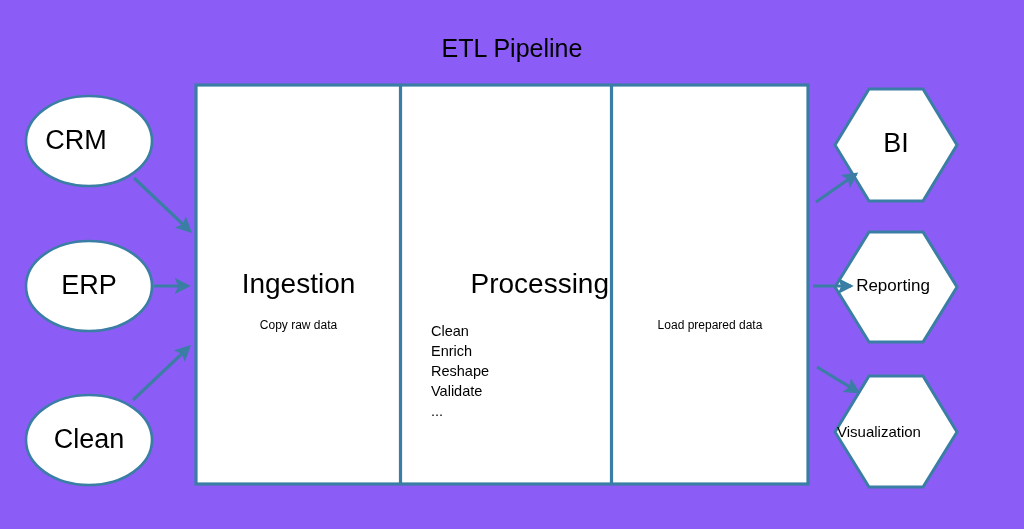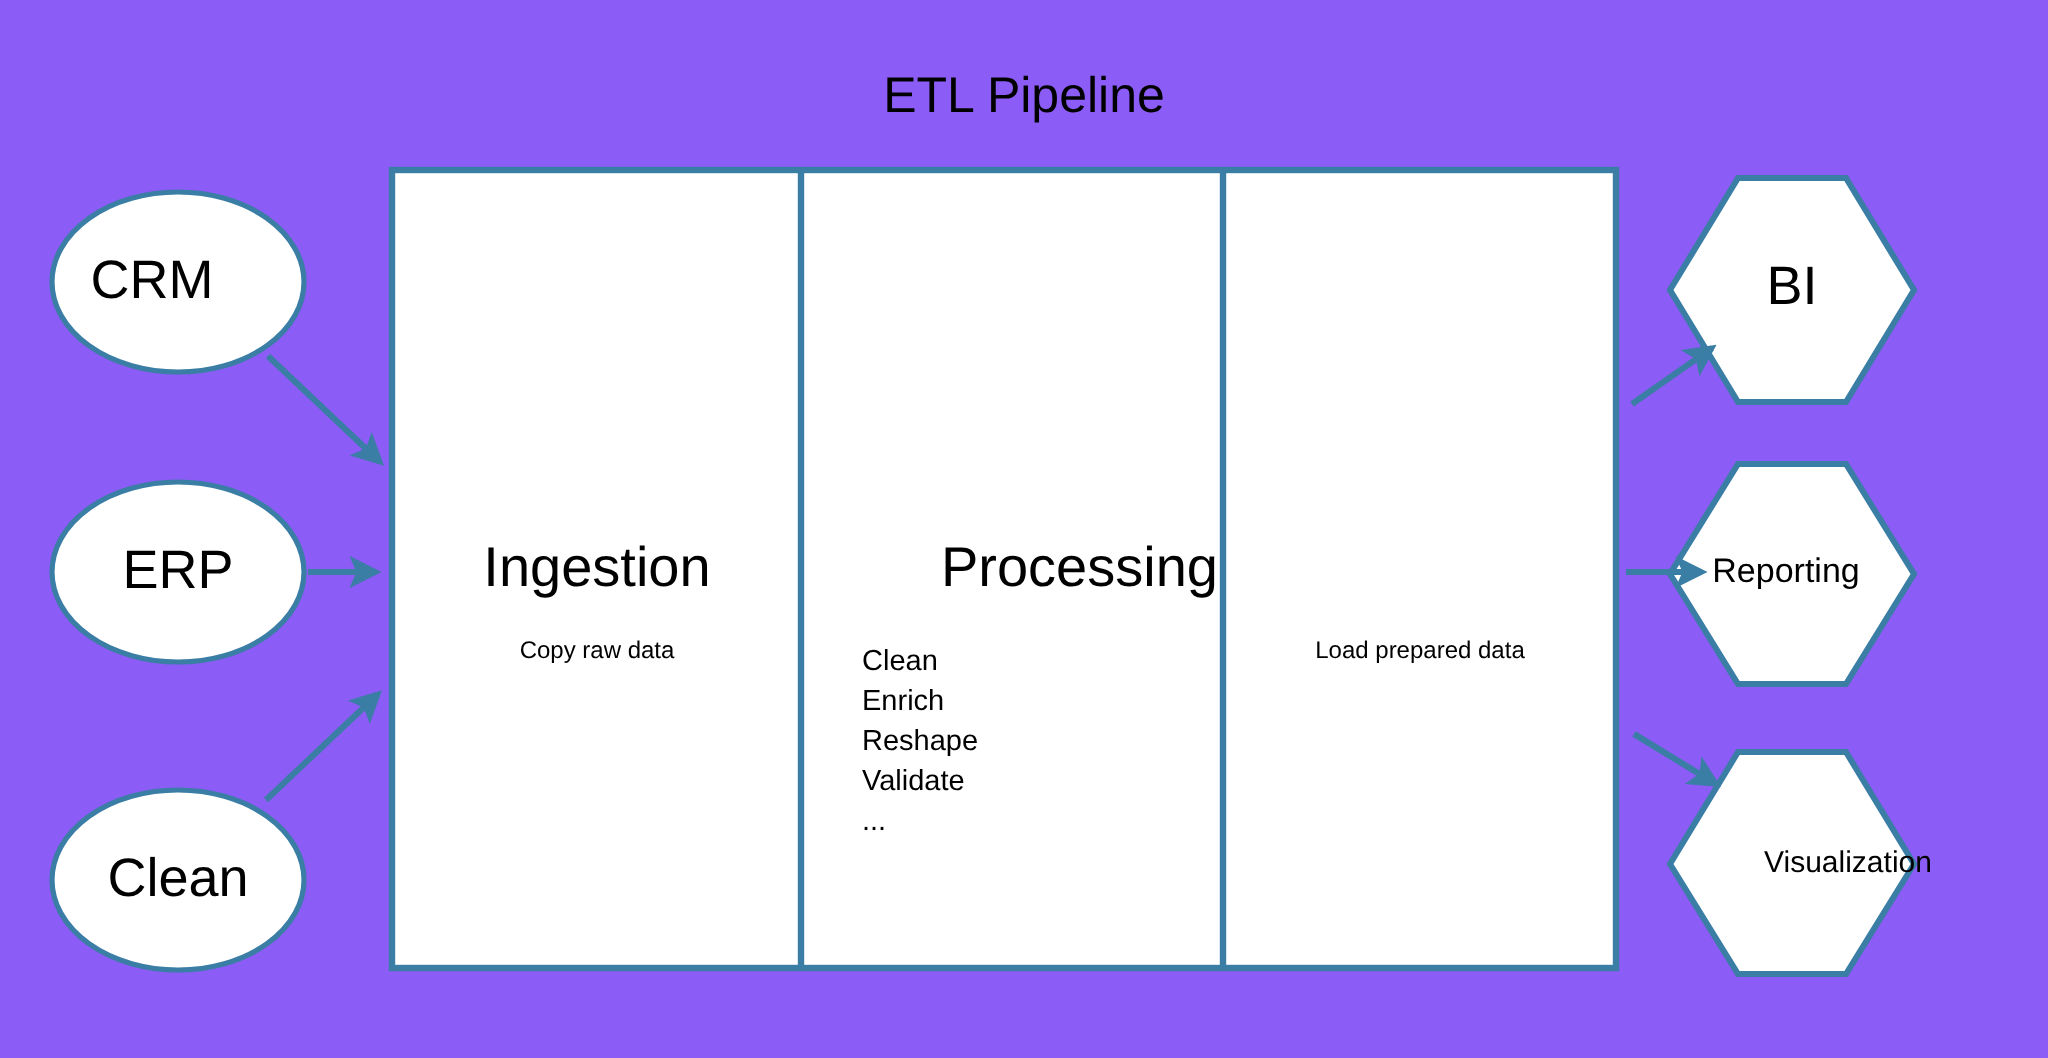--- a/index.html
+++ b/index.html
@@ -124,15 +124,15 @@
   <div class="lbl stage-list" style="left:431px; top:321px; width:180px;">Clean
 Enrich
 Reshape
 Validate
 ...</div>
 
   <div class="lbl stage-sub" style="left:615px; top:319px; width:190px;">Load prepared data</div>
 
   <div class="lbl sink-label-lg" style="left:835px; top:128px; width:122px;">BI</div>
   <div class="lbl sink-label-md" style="left:832px; top:276px; width:122px;text-align:center;">Reporting</div>
-  <div class="lbl sink-label-sm" style="left:861px; top:423px; width:126px;">Visualization</div>
+  <div class="lbl sink-label-sm" style="left:816px; top:423px; width:126px;">Visualization</div>
 
 </div>
 
 </body></html>

